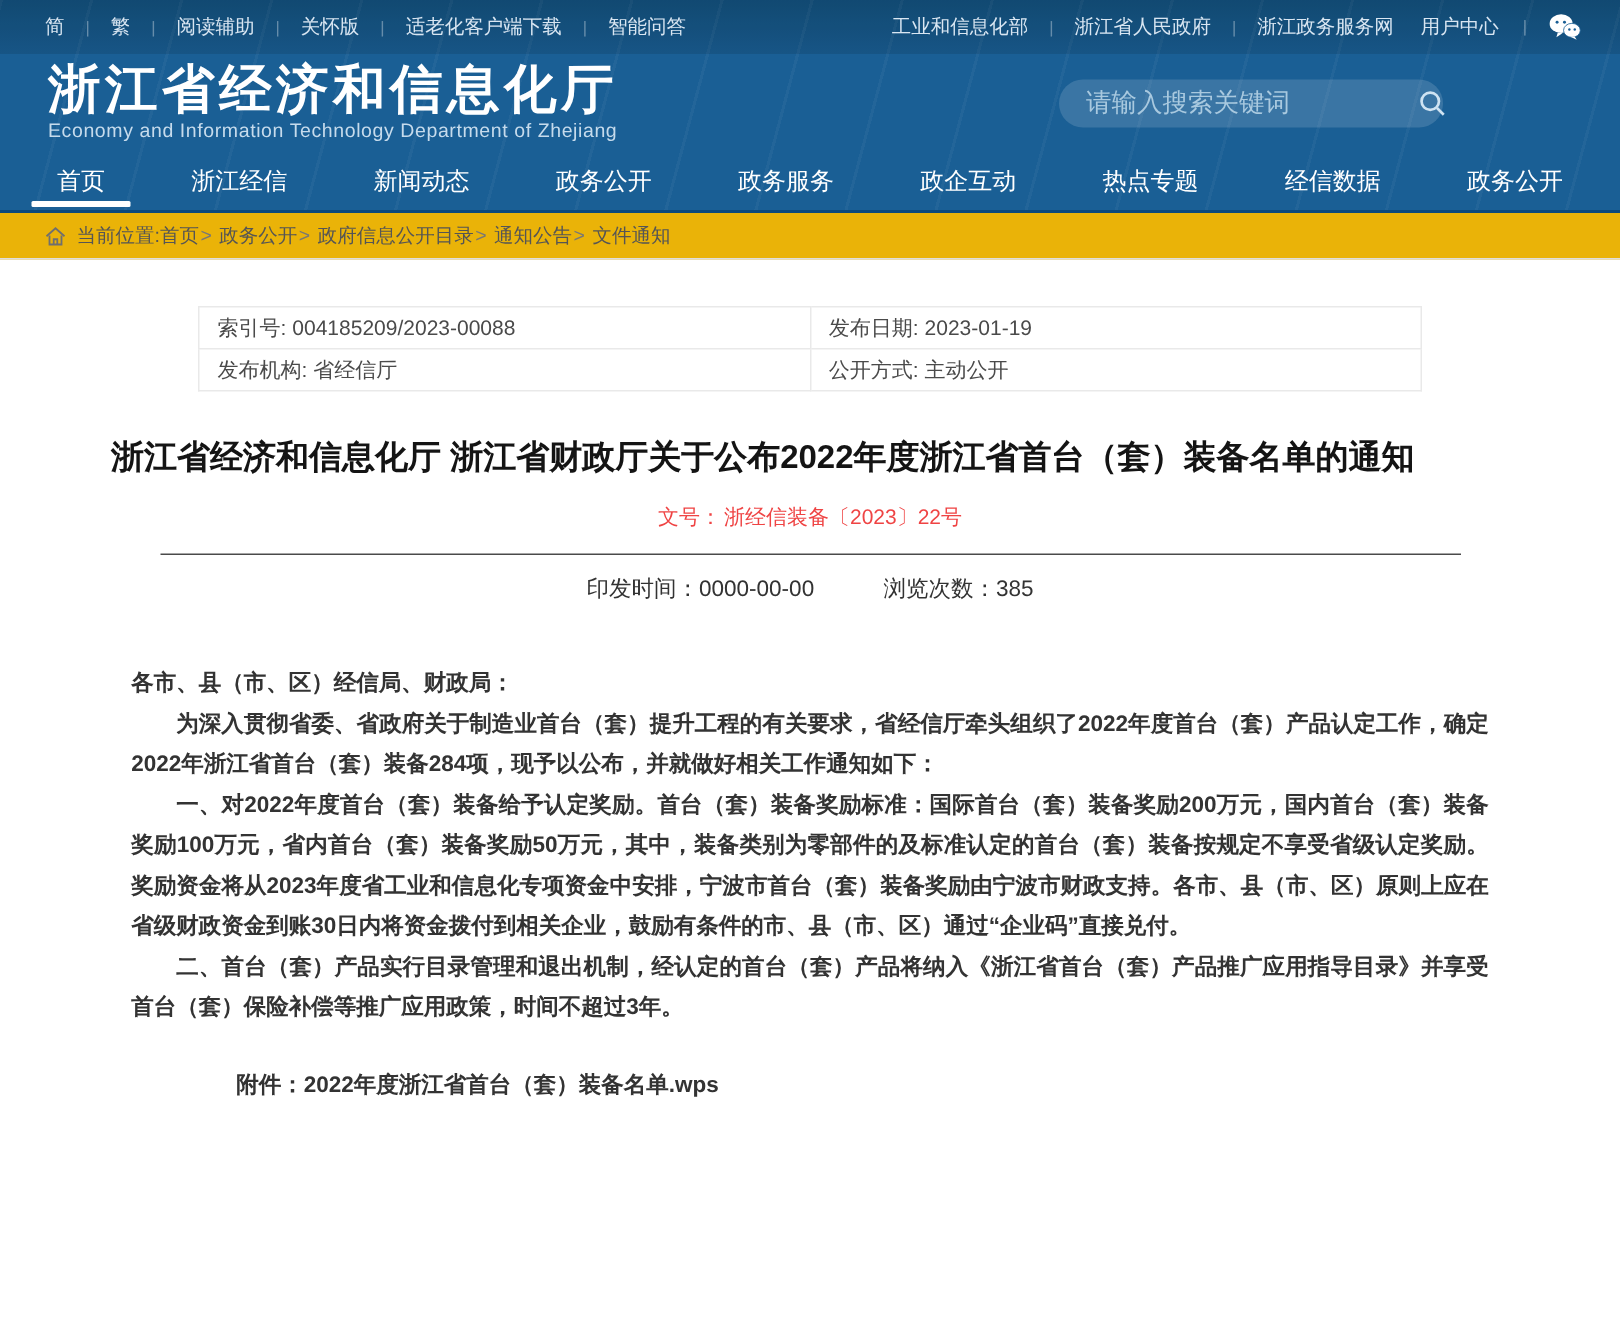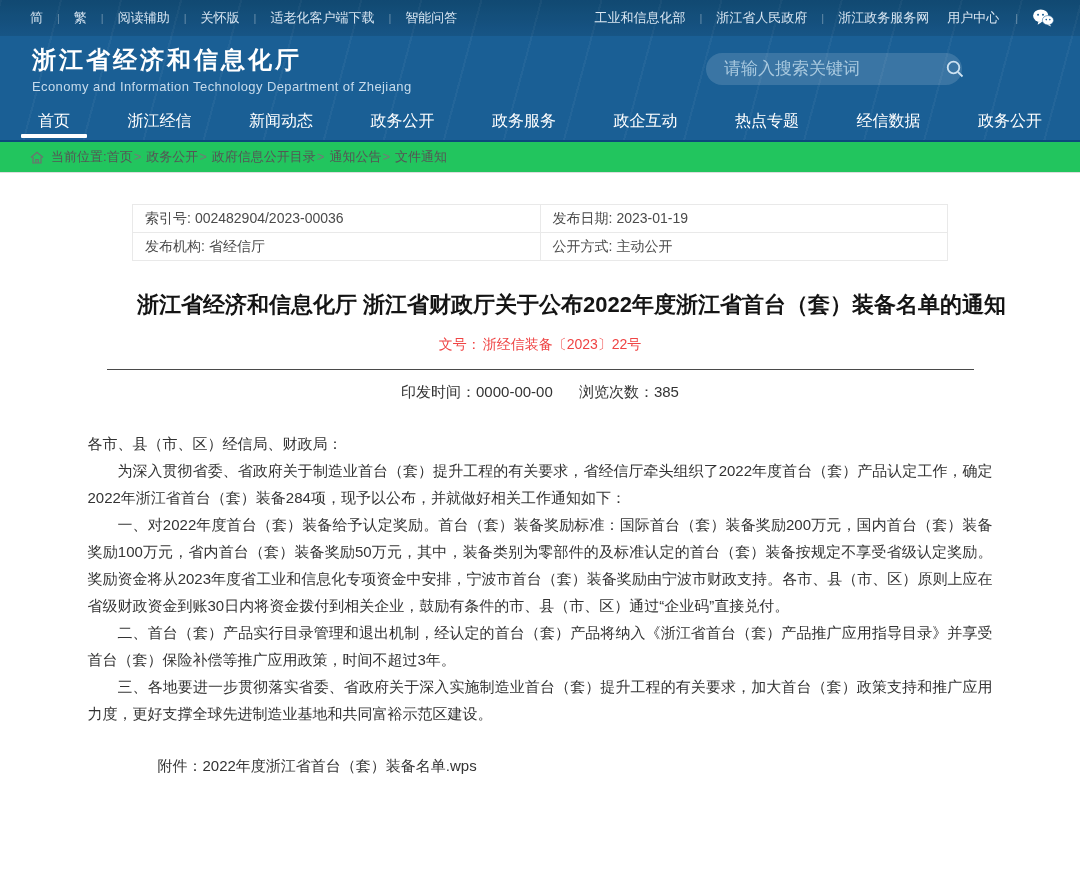--- a/index.html
+++ b/index.html
@@ -25,21 +25,21 @@
   .tb-link { color:#d9e6f2; text-decoration:none; cursor:pointer; white-space:nowrap; }
   .tb-left .tb-link + .tb-link::before,
   .tb-right .tb-link + .tb-link::before {
     content:"|"; color:rgba(255,255,255,0.35); margin:0 14px; font-size:11px;
   }
   .tb-right .no-sep::before { content:"" !important; margin:0 0 0 18px !important; }
   .wechat-btn { margin-left:16px; display:flex; align-items:center; cursor:pointer; }
   .wechat-btn::before { content:"|"; color:rgba(255,255,255,0.35); margin-right:14px; font-size:11px; }
 
   .brandbar { height:66px; display:flex; align-items:center; justify-content:space-between; padding:0 118px 0 32px; }
-  .site-title { font-size:24px; font-weight:bold; color:#fff; letter-spacing:3px; line-height:32px; }
+  .site-title { font-size:35px; font-weight:bold; color:#fff; letter-spacing:3px; line-height:32px; }
   .site-subtitle { font-size:13px; color:#c6dbec; letter-spacing:0.4px; margin-top:3px; }
   .searchbox {
     width:256px; height:32px; border-radius:16px; background:rgba(255,255,255,0.14);
     display:flex; align-items:center; padding:0 12px 0 18px;
   }
   .searchbox input {
     flex:1; background:transparent; border:none; outline:none;
     font-size:17px; color:#eaf3fa; font-family:inherit;
   }
   .searchbox input::placeholder { color:#a9c9df; }
@@ -53,47 +53,47 @@
     position:relative; color:#fff; font-size:16px; text-decoration:none;
     cursor:pointer; height:40px; display:flex; align-items:center; white-space:nowrap;
   }
   .nav-item.active::after {
     content:""; position:absolute; left:50%; transform:translateX(-50%);
     bottom:3px; width:66px; height:4px; background:#fff; border-radius:1px;
   }
 
   
   .breadcrumb-bar {
-    height:31px; background:#22c55e; border-bottom:1px solid #dedede;
+    height:31px; background:#eab308; border-bottom:1px solid #dedede;
     display:flex; align-items:center; padding:0 30px; font-size:13px; color:#555;
   }
   .home-icon { display:flex; margin-right:7px; }
   .bc-label { color:#555; }
   .bc-item { color:#555; text-decoration:none; cursor:pointer; }
   .bc-item:not(.last)::after { content:">"; margin:0 5px 0 1px; color:#777; }
 
   
   .content { position:relative; padding-top:31px; }
   .meta-table { width:816px; margin:0 auto; border-collapse:collapse; font-size:14px; color:#4a4a4a; }
   .meta-table td { border:1px solid #e9e9e9; width:50%; height:28px; padding:0 12px; font-weight:normal; }
   .meta-label { margin-right:4px; }
 
   .doc-title {
-    width:932px; margin:27px auto 0; text-align:right;
+    width:932px; margin:27px auto 0; text-align:left;
     font-size:22px; line-height:33px; font-weight:bold; color:#141414;
   }
   .doc-number { text-align:center; margin-top:15px; font-size:14px; color:#ef4444; }
   .doc-number .lbl { margin-right:2px; }
   .divider { width:867px; margin:15px auto 0; border:none; border-top:1px solid #4a4a4a; }
   .print-row { text-align:center; margin-top:13px; font-size:15px; color:#333; }
-  .print-row .chunk { margin:0 11px; }
+  .print-row .chunk { margin:0 21px; }
 
   .doc-body {
-    width:905px; margin:28px auto 0; font-size:15px; color:#333;
-    line-height:27px; text-align:justify;
+    width:905px; margin:40px auto 0; font-size:15px; color:#333;
+    line-height:27px; text-align:justify;font-weight:bold;
   }
   .doc-body p.indent { text-indent:2em; }
   .attachment { margin-top:25px; padding-left:70px; }
   .attachment a { color:#333; text-decoration:none; cursor:pointer; }
 </style>
 </head>
 <body>
 
 <div class="page">
 
@@ -172,21 +172,21 @@
     <a class="bc-item">通知公告</a>
     <a class="bc-item last">文件通知</a>
   </div>
 
   <main class="content">
 
     <table class="meta-table">
       <tbody>
         <tr>
           <td>
-            <span class="meta-label">索引号:</span><span>002482904/2023-00036</span>
+            <span class="meta-label">索引号:</span><span>004185209/2023-00088</span>
           </td>
           <td>
             <span class="meta-label">发布日期:</span><span>2023-01-19</span>
           </td>
         </tr>
         <tr>
           <td>
             <span class="meta-label">发布机构:</span><span>省经信厅</span>
           </td>
           <td>
@@ -207,20 +207,19 @@
     <div class="print-row">
       <span class="chunk"><span>印发时间：</span><span>0000-00-00</span></span>
       <span class="chunk"><span>浏览次数：</span><span>385</span></span>
     </div>
 
     <div class="doc-body">
       <p class="salutation">各市、县（市、区）经信局、财政局：</p>
       <p class="indent">为深入贯彻省委、省政府关于制造业首台（套）提升工程的有关要求，省经信厅牵头组织了2022年度首台（套）产品认定工作，确定2022年浙江省首台（套）装备284项，现予以公布，并就做好相关工作通知如下：</p>
       <p class="indent">一、对2022年度首台（套）装备给予认定奖励。首台（套）装备奖励标准：国际首台（套）装备奖励200万元，国内首台（套）装备奖励100万元，省内首台（套）装备奖励50万元，其中，装备类别为零部件的及标准认定的首台（套）装备按规定不享受省级认定奖励。奖励资金将从2023年度省工业和信息化专项资金中安排，宁波市首台（套）装备奖励由宁波市财政支持。各市、县（市、区）原则上应在省级财政资金到账30日内将资金拨付到相关企业，鼓励有条件的市、县（市、区）通过“企业码”直接兑付。</p>
       <p class="indent">二、首台（套）产品实行目录管理和退出机制，经认定的首台（套）产品将纳入《浙江省首台（套）产品推广应用指导目录》并享受首台（套）保险补偿等推广应用政策，时间不超过3年。</p>
-      <p class="indent">三、各地要进一步贯彻落实省委、省政府关于深入实施制造业首台（套）提升工程的有关要求，加大首台（套）政策支持和推广应用力度，更好支撑全球先进制造业基地和共同富裕示范区建设。</p>
       <p class="attachment">
         <span>附件：</span><a>2022年度浙江省首台（套）装备名单.wps</a>
       </p>
     </div>
 
   </main>
 </div>
 
 </body></html>

